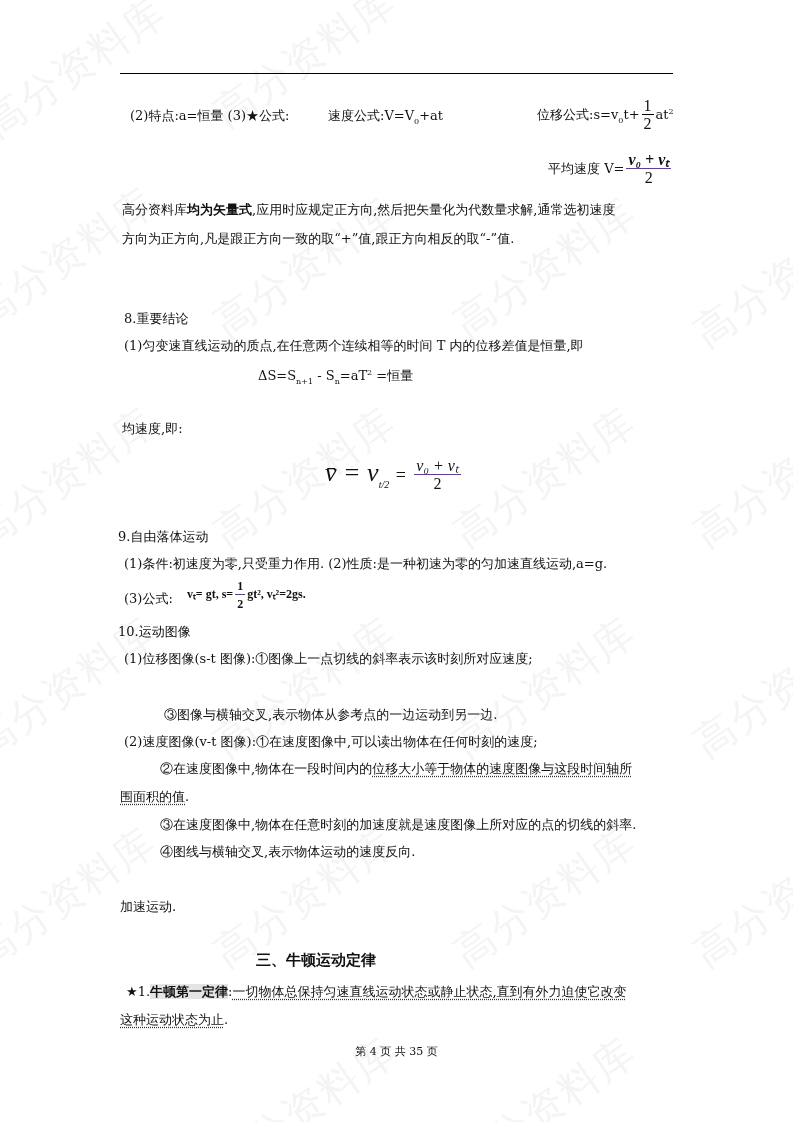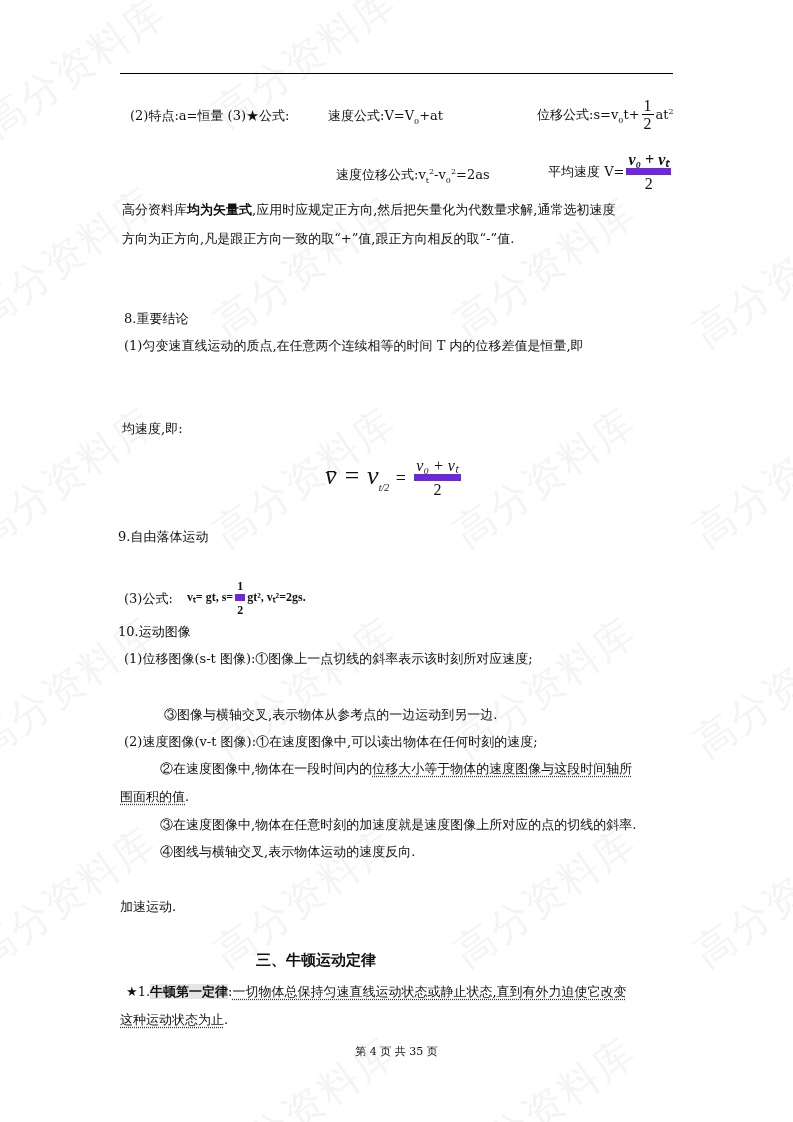--- a/index.html
+++ b/index.html
@@ -11,21 +11,21 @@
   .watermarks { position: absolute; inset: 0; pointer-events: none; z-index: 0; }
   .wm {
     position: absolute; font-family: "DejaVu Sans", sans-serif;
     font-size: 40px; color: rgba(170,170,170,0.13);
     transform: rotate(-35deg); white-space: nowrap; letter-spacing: 2px;
   }
   .page { position: absolute; inset: 0; z-index: 1; }
   .rule { position: absolute; left: 120px; top: 73px; width: 553px; height: 0; border-top: 1.3px solid #000; }
   .line { position: absolute; font-size: 13px; white-space: nowrap; line-height: 18px; }
   .frac { display: inline-block; vertical-align: middle; text-align: center; margin: 0 2px; }
-  .frac .num { display: block; border-bottom: 7px solid #6d28d9; padding: 0 2px; line-height: 16px; }
+  .frac .num { display: block; border-bottom: 1px solid #6d28d9; padding: 0 2px; line-height: 16px; }
   .frac .den { display: block; line-height: 18px; }
   .bigfrac { font-size: 16px; font-family: "Liberation Serif", serif; }
   .ital { font-style: italic; font-family: "Liberation Serif", serif; font-weight: bold; }
   sub, sup { font-size: 8px; }
   .bold { font-weight: bold; font-family: "DejaVu Sans", sans-serif; }
   .dotted { text-decoration: underline dotted #333; text-underline-offset: 3px; }
   .heading { font-family: Liberation Serif, serif; font-weight: bold; font-size: 15px; }
   .hl { background: #e4e4e4; }
   .footer { position: absolute; left: 0; width: 793px; text-align: center; top: 1044px; font-size: 11px; }
   .bigformula { font-family: "Liberation Serif", serif; font-style: italic; font-size: 26px; }
@@ -62,44 +62,45 @@
   <div class="line" style="left:130px;top:107px">
     <span>(2)特点:a=恒量 (3)★公式:</span>
   </div>
   <div class="line" style="left:328px;top:107px">
     <span>速度公式:</span><span>V=V</span><sub>0</sub><span>+at</span>
   </div>
   <div class="line" style="left:537px;top:98px">
     <span>位移公式:</span><span>s=v</span><sub>0</sub><span>t+</span><span class="frac bigfrac"><span class="num" style="border:none">1</span><span class="den" style="border-top:1px solid #000">2</span></span><span>at</span><sup>2</sup>
   </div>
 
-  <div class="line" style="left:336px;top:163px">
-    <span>速度位移公式:</span><span>v</span><sub>t</sub><sup>2</sup><span>-v</span><sub>0</sub><sup>2</sup><span>=2as</span>
-  </div>
   <div class="line" style="left:548px;top:152px">
     <span>平均速度 V=</span><span class="frac bigfrac"><span class="num ital">v₀ + vₜ</span><span class="den">2</span></span>
   </div>
 
   <div class="line" style="left:122px;top:201px">
     <span>高分资料库</span><span class="bold">均为矢量式</span><span>,应用时应规定正方向,然后把矢量化为代数量求解,通常选初速度</span>
   </div>
   <div class="line" style="left:122px;top:230px">
     <span>方向为正方向,凡是跟正方向一致的取“+”值,跟正方向相反的取“-”值.</span>
   </div>
 
   <div class="line" style="left:124px;top:310px">8.重要结论</div>
   <div class="line" style="left:124px;top:337px">(1)匀变速直线运动的质点,在任意两个连续相等的时间 T 内的位移差值是恒量,即</div>
+  <div class="line" style="left:258px;top:364px">
+    <span>ΔS=S</span><sub>n+1</sub><span> - S</span><sub>n</sub><span>=aT</span><sup>2</sup><span> =恒量</span>
+  </div>
   <div class="line" style="left:122px;top:420px">均速度,即:</div>
   <div class="line bigformula" style="left:325px;top:458px;line-height:30px">
     <span>v̄ = v</span><sub style="font-size:10px">t/2</sub>
     <span style="font-style:normal;font-size:18px">=</span>
     <span class="frac" style="font-size:16px"><span class="num">v₀ + vₜ</span><span class="den" style="font-style:normal">2</span></span>
   </div>
 
   <div class="line" style="left:118px;top:528px">9.自由落体运动</div>
+  <div class="line" style="left:124px;top:555px">(1)条件:初速度为零,只受重力作用. (2)性质:是一种初速为零的匀加速直线运动,a=g.</div>
   <div class="line" style="left:124px;top:590px">
     <span>(3)公式:</span>
   </div>
   <div class="line" style="left:187px;top:578px;font-weight:bold;font-family:'Liberation Serif',serif;font-size:12px">
     <span>vₜ= gt, s=</span><span class="frac"><span class="num">1</span><span class="den">2</span></span><span>gt², vₜ²=2gs.</span>
   </div>
 
   <div class="line" style="left:118px;top:623px">10.运动图像</div>
   <div class="line" style="left:124px;top:650px">(1)位移图像(s-t 图像):①图像上一点切线的斜率表示该时刻所对应速度;</div>
   <div class="line" style="left:164px;top:706px">③图像与横轴交叉,表示物体从参考点的一边运动到另一边.</div>

